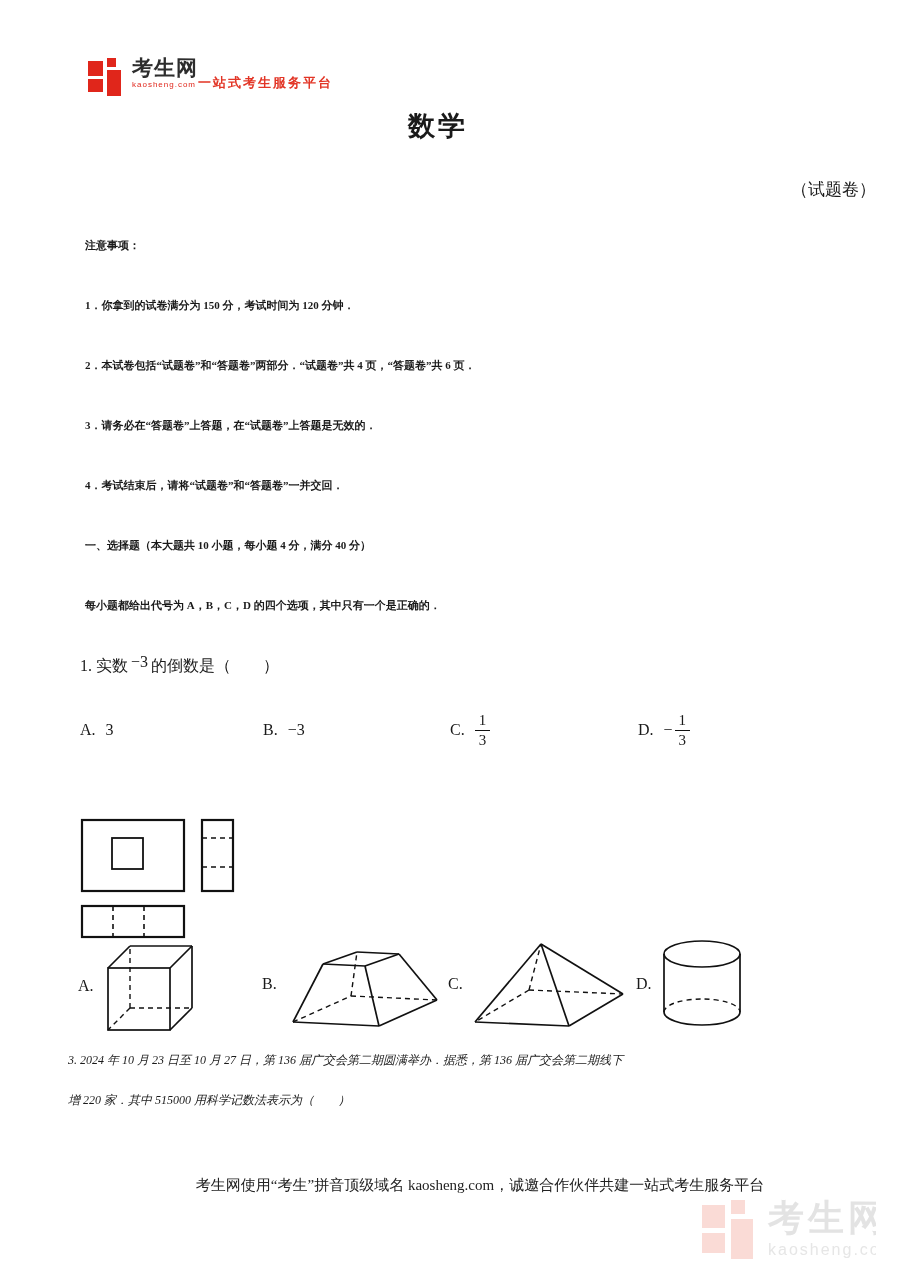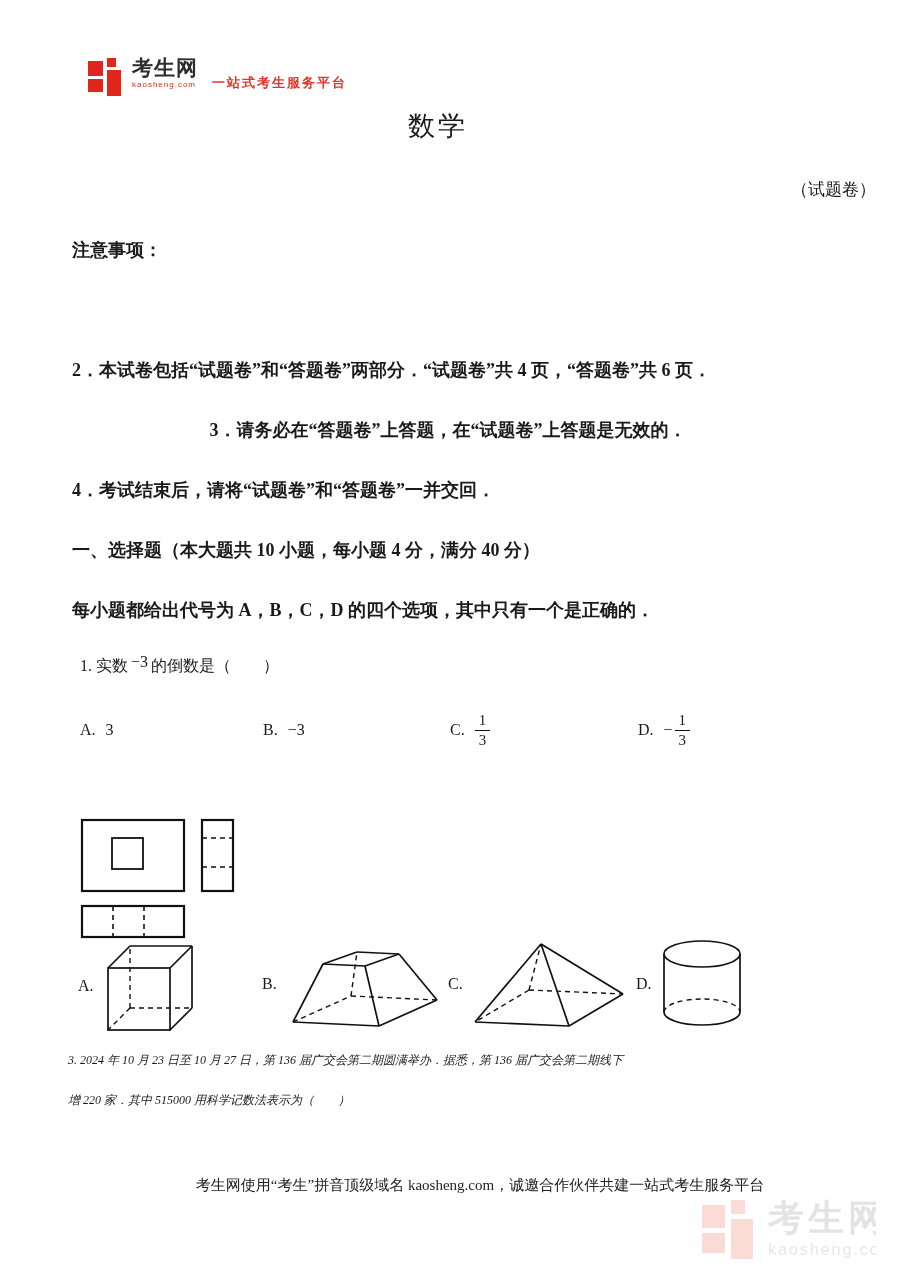--- a/index.html
+++ b/index.html
@@ -10,30 +10,30 @@
   .logo{position:absolute;left:88px;top:58px;display:flex;align-items:flex-start;}
   .logo-icon{position:relative;width:36px;height:40px;margin-right:8px;}
   .logo-icon .blk{position:absolute;background:#e0261b;}
   .blk.b1{left:0;top:3px;width:15px;height:15px;}
   .blk.b2{left:0;top:21px;width:15px;height:13px;}
   .blk.b3{left:19px;top:0;width:9px;height:9px;}
   .blk.b4{left:19px;top:12px;width:14px;height:26px;}
   .brand-col{display:flex;flex-direction:column;line-height:1;}
   .brand-name{font-size:21px;font-weight:bold;color:#2d2d2d;letter-spacing:1px;}
   .brand-domain{font-size:8px;color:#e0261b;margin-top:2px;letter-spacing:1px;font-family:"Liberation Sans",sans-serif;}
-  .brand-tagline{font-size:13px;font-weight:bold;color:#e23526;margin-left:14px;margin-top:16px;letter-spacing:2px;}
-
-  
-  .doc-title{position:absolute;left:0;top:108px;width:100%;text-align:center;font-size:27px;font-weight:normal;letter-spacing:3px;}
+  .brand-tagline{font-size:13px;font-weight:bold;color:#e23526;margin-top:16px;letter-spacing:2px;}
+
+  
+  .doc-title{position:absolute;left:0;top:108px;width:100%;text-align:center;font-size:27px;font-weight:bold;letter-spacing:3px;}
   .doc-subtitle{position:absolute;left:0;top:178px;width:100%;text-align:right;font-size:17px;}
 
   
-  .b-line{position:absolute;left:72px;width:752px;font-size:18px;font-weight:bold;white-space:nowrap;}
+  .b-line{position:absolute;left:85px;width:752px;font-size:11px;font-weight:bold;white-space:nowrap;}
   .n-head{top:238px;}
-  .n1{top:298px;} .n2{top:358px;} .n3{top:418px;text-align:center;} .n4{top:478px;}
+  .n1{top:298px;} .n2{top:358px;} .n3{top:418px;} .n4{top:478px;}
   .s-head{top:538px;} .s-sub{top:598px;}
   .emph-dots{-webkit-text-emphasis:dot over;text-emphasis:dot over;text-emphasis-position:over right;}
 
   
   .q-line{position:absolute;left:80px;width:760px;font-size:16px;white-space:nowrap;}
   .q1-stem{top:656px;}
   .q1-math{position:relative;top:-4px;padding:0 3px;}
   .q2-stem{top:786px;}
 
   .opt{position:absolute;display:flex;align-items:center;font-size:16px;height:56px;top:702px;}
@@ -87,20 +87,21 @@
       <span class="brand-name">考生网</span>
       <span class="brand-domain">kaosheng.com</span>
     </span>
     <span class="brand-tagline">一站式考生服务平台</span>
   </div>
 
   <div class="doc-title">数学</div>
   <div class="doc-subtitle">（试题卷）</div>
 
   <div class="b-line n-head">注意事项：</div>
+  <div class="b-line n1">1．你拿到的试卷满分为 150 分，考试时间为 120 分钟．</div>
   <div class="b-line n2">2．本试卷包括“试题卷”和“答题卷”两部分．“试题卷”共 4 页，“答题卷”共 6 页．</div>
   <div class="b-line n3"><span>3．请务必在“</span><span class="emph-dots">答题卷</span><span>”上答题，在“试题卷”上答题是无效的．</span></div>
   <div class="b-line n4">4．考试结束后，请将“试题卷”和“答题卷”一并交回．</div>
 
   <div class="b-line s-head">一、选择题（本大题共 10 小题，每小题 4 分，满分 40 分）</div>
   <div class="b-line s-sub">每小题都给出代号为 A，B，C，D 的四个选项，其中只有一个是正确的．</div>
 
   <div class="q-line q1-stem"><span>1. 实数</span><span class="q1-math">−3</span><span>的倒数是（　　）</span></div>
 
   <div class="opt optA">

